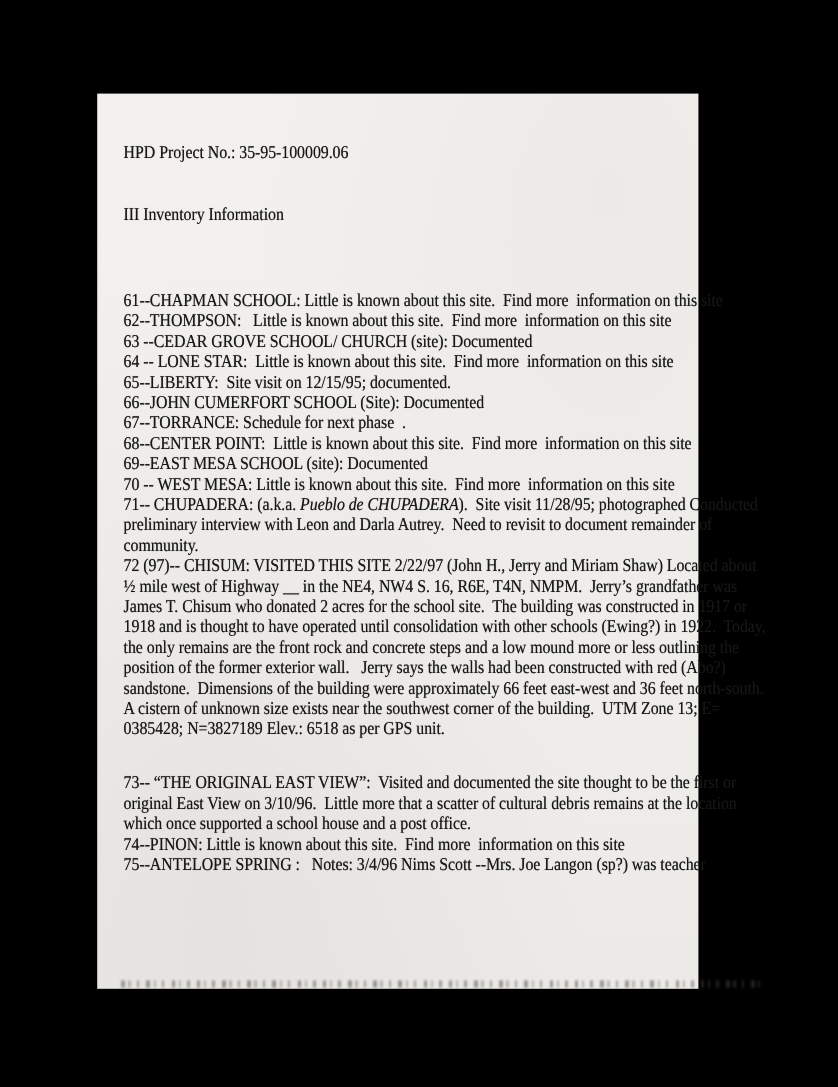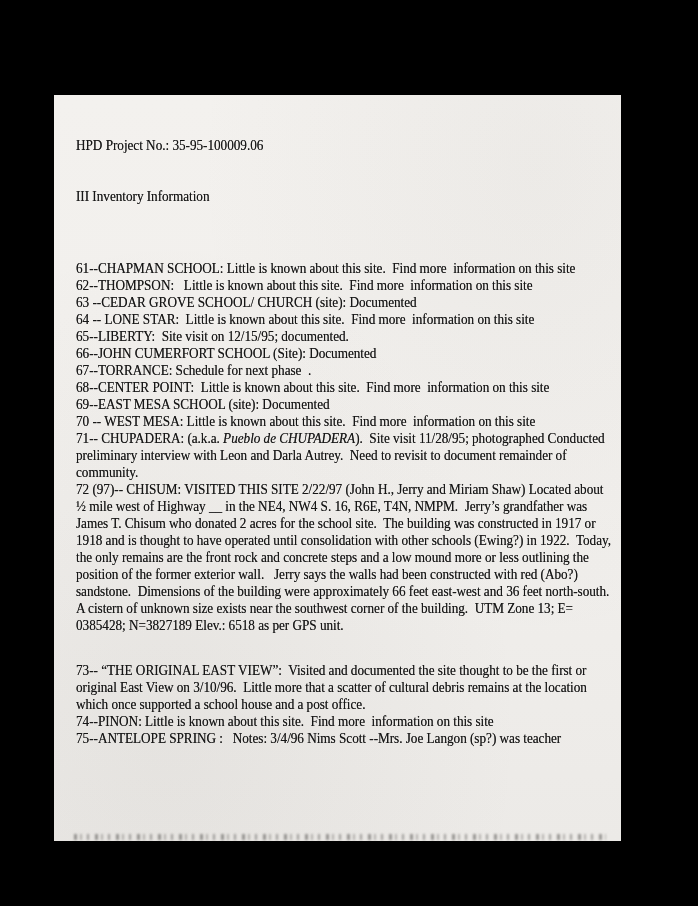--- a/index.html
+++ b/index.html
@@ -11,27 +11,26 @@
   html,body{margin:0;padding:0;}
   body{
     width:698px;height:906px;
     background:var(--bg);
     overflow:hidden;
     position:relative;
     font-family:"Liberation Serif","DejaVu Serif",serif;
   }
   .paper{
     position:absolute;
-    left:54px;top:78px;
-    width:567px;height:746px;
+    left:81px;top:78px;
+    width:501px;height:746px;
     background:
       radial-gradient(ellipse at 20% 85%, rgba(120,115,108,0.07), transparent 55%),
       radial-gradient(ellipse at 85% 10%, rgba(120,115,108,0.05), transparent 50%),
       linear-gradient(180deg,#f3f1ee 0%,var(--paper) 55%,#eceae7 100%);
-    margin-top: 17px;
   }
   .content{
     position:absolute;
     left:22px;top:8px;
     width:608px;
     transform:scaleX(0.883);
     transform-origin:0 0;
     font-size:15px;
     line-height:17px;
     letter-spacing:-0.05px;

